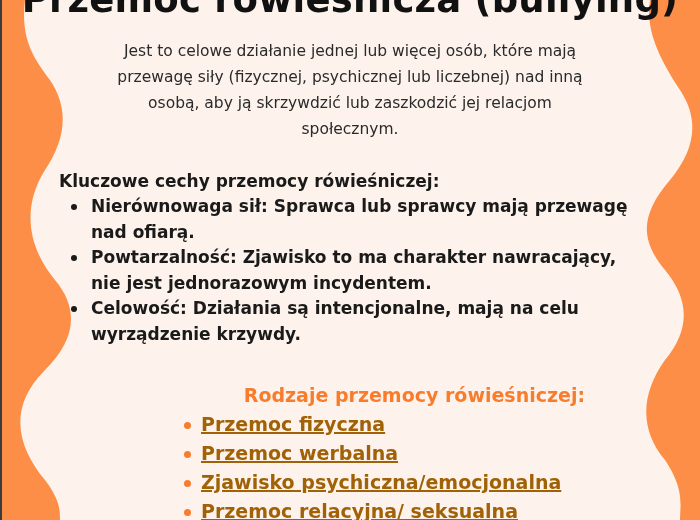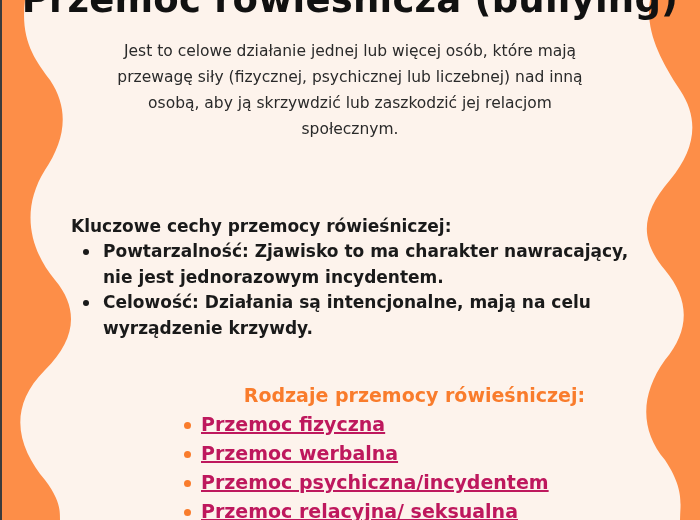--- a/index.html
+++ b/index.html
@@ -1,56 +1,57 @@
 <!DOCTYPE html>
 <html><head>
 <meta charset="utf-8">
 <style>
   html, body { margin:0; padding:0; }
   body { width:700px; height:520px; overflow:hidden; position:relative; background:#fdf3ec; font-family:"Liberation Sans", sans-serif; }
   .bg-wave { position:absolute; top:0; left:0; width:700px; height:520px; }
   .content { position:absolute; left:0; top:0; width:652px; height:520px; }
   .title { position:absolute; top:-22px; left:0; width:700px; text-align:center; font-size:37px; font-weight:bold; color:#111; letter-spacing:0.2px; font-family:"DejaVu Sans", sans-serif; }
   .intro { position:absolute; top:38px; left:110px; width:480px; text-align:center; font-size:15.5px; line-height:26px; color:#2a2a2a; font-family:"DejaVu Sans", sans-serif; }
-  .features { position:absolute; top:168px; left:71px; width:580px; font-family:"DejaVu Sans", sans-serif; font-weight:bold; color:#1a1a1a;margin-top:45px; }
+  .features { position:absolute; top:168px; left:59px; width:580px; font-family:"DejaVu Sans", sans-serif; font-weight:bold; color:#1a1a1a; }
   .features h2 { margin:0; font-size:17px; line-height:26px; }
   .features ul { margin:0; padding:0 0 0 32px; list-style:none; }
   .features li { position:relative; font-size:17px; line-height:25.5px; padding-left:0; }
   .features li .dot { position:absolute; left:-20px; top:10px; width:6px; height:6px; border-radius:50%; background:#1a1a1a; }
   .types { position:absolute; top:380px; left:165px; width:420px; font-family:"DejaVu Sans", sans-serif; font-weight:bold; color:#f97c2c; }
   .types h2 { margin:0; font-size:19px; line-height:30px;text-align:right; }
   .types ul { margin:0; padding:0 0 0 36px; list-style:none; }
   .types li { position:relative; font-size:19px; line-height:29px; }
   .types li .dot { position:absolute; left:-17px; top:12px; width:7px; height:7px; border-radius:50%; background:#f97c2c; }
-  .types a { color:#be185d; text-decoration:underline; text-decoration-thickness:2px; cursor:pointer; }
+  .types a { color:#a16207; text-decoration:underline; text-decoration-thickness:2px; cursor:pointer; }
   .left-edge { position:absolute; left:0; top:0; width:2px; height:520px; background:#3b3b3b; }
 </style>
 </head>
 <body>
 
 <svg class="bg-wave" viewBox="0 0 700 520" xmlns="http://www.w3.org/2000/svg">
   <path fill="#fd8e48" d="M0,0 L25,0 C20,40 35,60 50,80 C70,110 65,140 45,170 C20,210 30,250 55,280 C80,310 75,340 45,370 C5,410 20,450 45,480 C60,500 60,510 60,520 L0,520 Z"></path>
   <path fill="#fd8e48" d="M700,0 L650,0 C645,30 660,60 680,90 C700,120 695,150 670,180 C640,215 640,240 665,270 C690,300 690,330 665,360 C640,395 640,430 665,460 C685,490 680,505 680,520 L700,520 Z"></path>
 </svg>
 <div class="left-edge"></div>
 
 <div class="content">
   <div class="title">Przemoc rówieśnicza (bullying)</div>
   <div class="intro">Jest to celowe działanie jednej lub więcej osób, które mają przewagę siły (fizycznej, psychicznej lub liczebnej) nad inną osobą, aby ją skrzywdzić lub zaszkodzić jej relacjom społecznym.</div>
 
   <div class="features">
     <h2>Kluczowe cechy przemocy rówieśniczej:</h2>
     <ul>
+      <li><span class="dot"></span><span>Nierównowaga sił: Sprawca lub sprawcy mają przewagę nad ofiarą.</span></li>
       <li><span class="dot"></span><span>Powtarzalność: Zjawisko to ma charakter nawracający, nie jest jednorazowym incydentem.</span></li>
       <li><span class="dot"></span><span>Celowość: Działania są intencjonalne, mają na celu wyrządzenie krzywdy.</span></li>
     </ul>
   </div>
 
   <div class="types">
     <h2>Rodzaje przemocy rówieśniczej:</h2>
     <ul>
       <li><span class="dot"></span><a>Przemoc fizyczna</a></li>
       <li><span class="dot"></span><a>Przemoc werbalna</a></li>
-      <li><span class="dot"></span><a>Przemoc psychiczna/incydentem</a></li>
+      <li><span class="dot"></span><a>Zjawisko psychiczna/emocjonalna</a></li>
       <li><span class="dot"></span><a>Przemoc relacyjna/ seksualna</a></li>
     </ul>
   </div>
 </div>
 
 </body></html>

